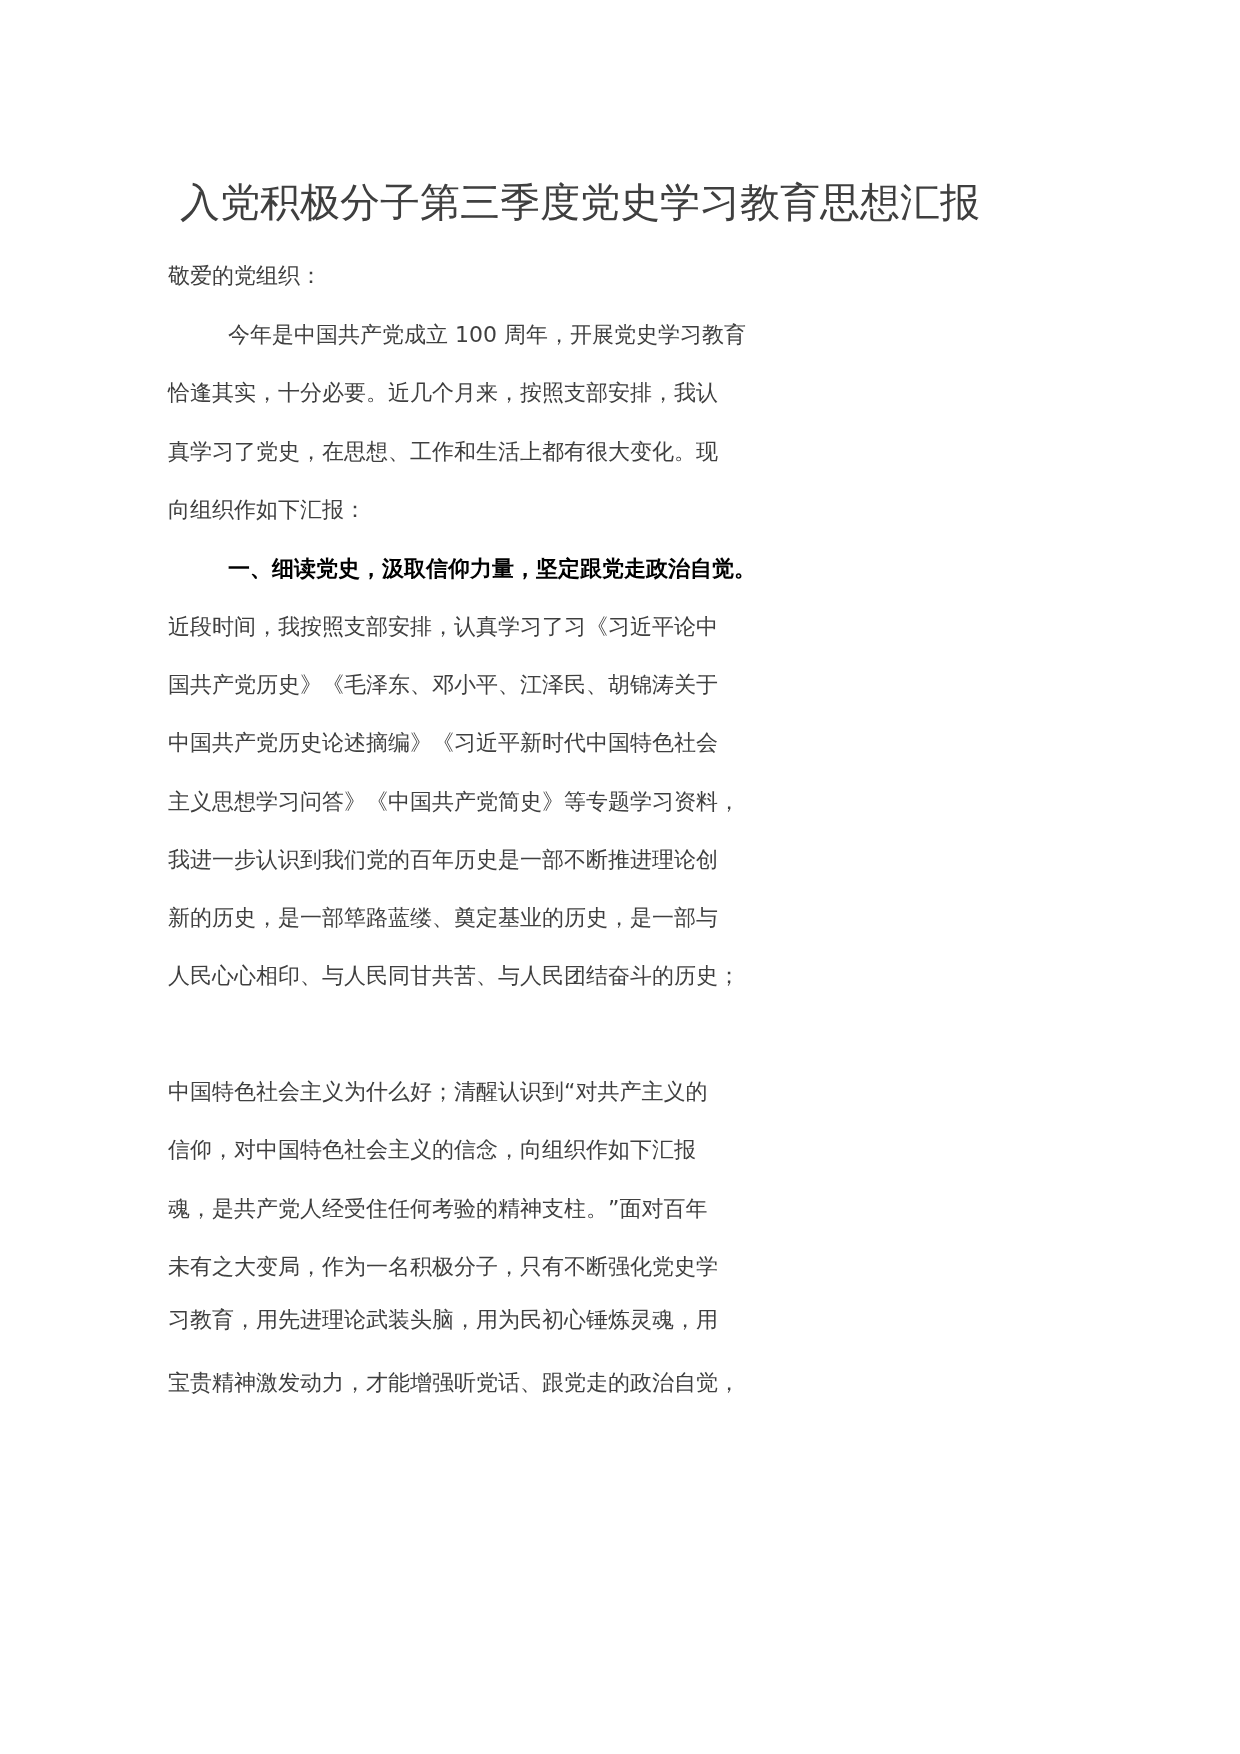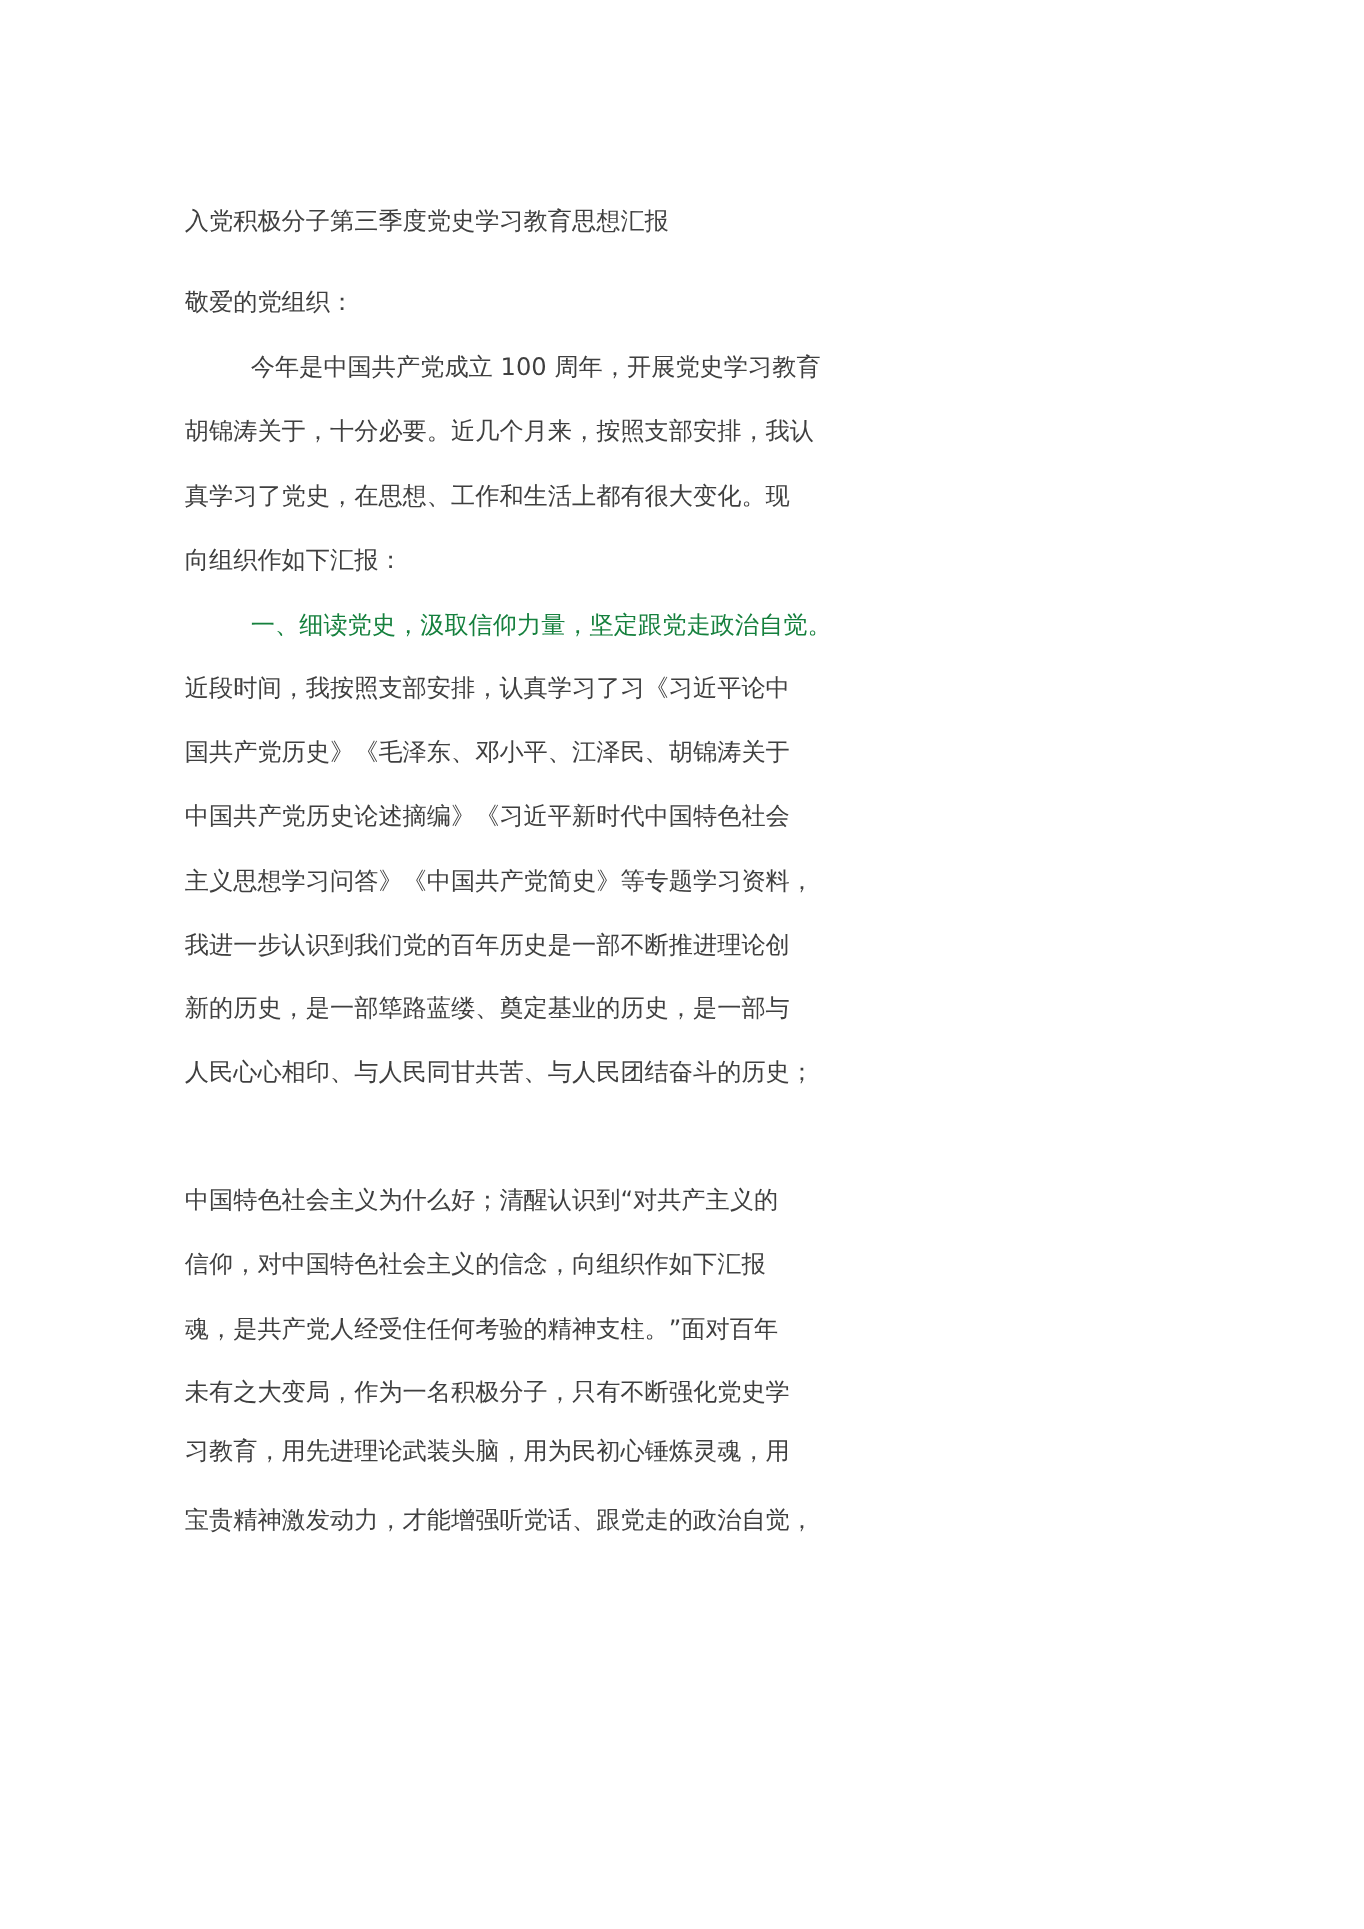--- a/index.html
+++ b/index.html
@@ -26,39 +26,40 @@
     .line {
       position: absolute;
       left: 168px;
       font-size: 22px;
       line-height: 40px;
       white-space: nowrap;
       letter-spacing: 0px;
       color: #3f3f3f;
     }
     .title {
-      font-size: 22px;
+      font-size: 40px;
+      margin-left: 12px;
     }
     .indent {
       left: 228px;
     }
     .bold {
-      font-weight: normal;
-      color: #15803d;
+      font-weight: bold;
+      color: #000000;
     }
   </style>
 </head>
 <body>
 
 <div class="page">
   <div class="line title" style="top:182px;">入党积极分子第三季度党史学习教育思想汇报</div>
   <div class="line" style="top:256px;">敬爱的党组织：</div>
 
   <div class="line indent" style="top:315px;">今年是中国共产党成立 100 周年，开展党史学习教育</div>
-  <div class="line" style="top:373px;">胡锦涛关于，十分必要。近几个月来，按照支部安排，我认</div>
+  <div class="line" style="top:373px;">恰逢其实，十分必要。近几个月来，按照支部安排，我认</div>
   <div class="line" style="top:432px;">真学习了党史，在思想、工作和生活上都有很大变化。现</div>
   <div class="line" style="top:490px;">向组织作如下汇报：</div>
 
   <div class="line indent bold" style="top:549px;">一、细读党史，汲取信仰力量，坚定跟党走政治自觉。</div>
   <div class="line" style="top:607px;">近段时间，我按照支部安排，认真学习了习《习近平论中</div>
   <div class="line" style="top:665px;">国共产党历史》《毛泽东、邓小平、江泽民、胡锦涛关于</div>
   <div class="line" style="top:723px;">中国共产党历史论述摘编》《习近平新时代中国特色社会</div>
   <div class="line" style="top:782px;">主义思想学习问答》《中国共产党简史》等专题学习资料，</div>
   <div class="line" style="top:840px;">我进一步认识到我们党的百年历史是一部不断推进理论创</div>
   <div class="line" style="top:898px;">新的历史，是一部筚路蓝缕、奠定基业的历史，是一部与</div>

